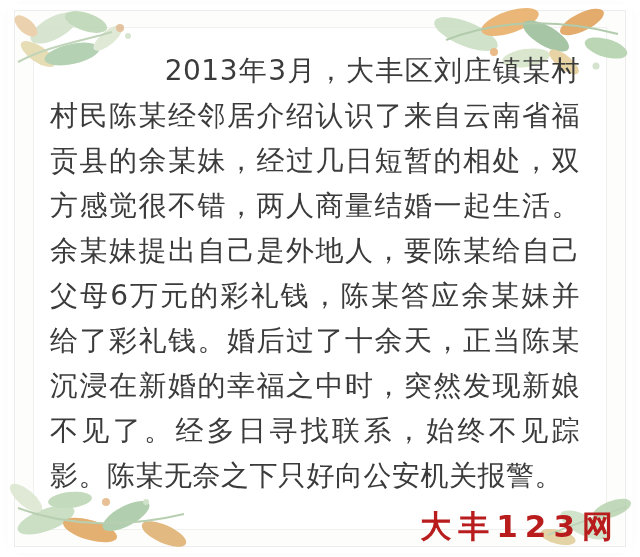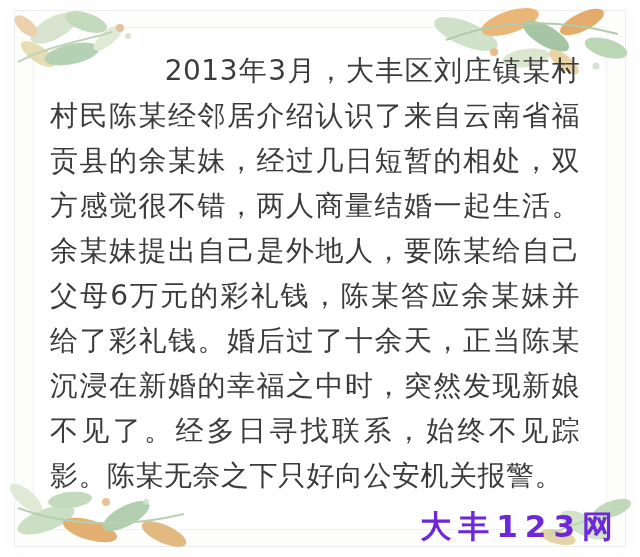--- a/index.html
+++ b/index.html
@@ -77,21 +77,21 @@
     bottom: 12px;
     z-index: 5;
     text-align: left;
     color: #7ec3d8;
   }
   .wm-line1 {
     font-family: "DejaVu Sans", "Liberation Sans", sans-serif;
     font-size: 31px;
     font-weight: bold;
     letter-spacing: 7px;
-    color: #6d28d9;
+    color: #b91c1c;
     line-height: 38px;
     white-space: nowrap;
   }
   .wm-line2 {
     font-family: "Liberation Sans", sans-serif;
     font-size: 33px;
     font-weight: bold;
     letter-spacing: 1px;
     color: #79c2d8;
     line-height: 38px;

